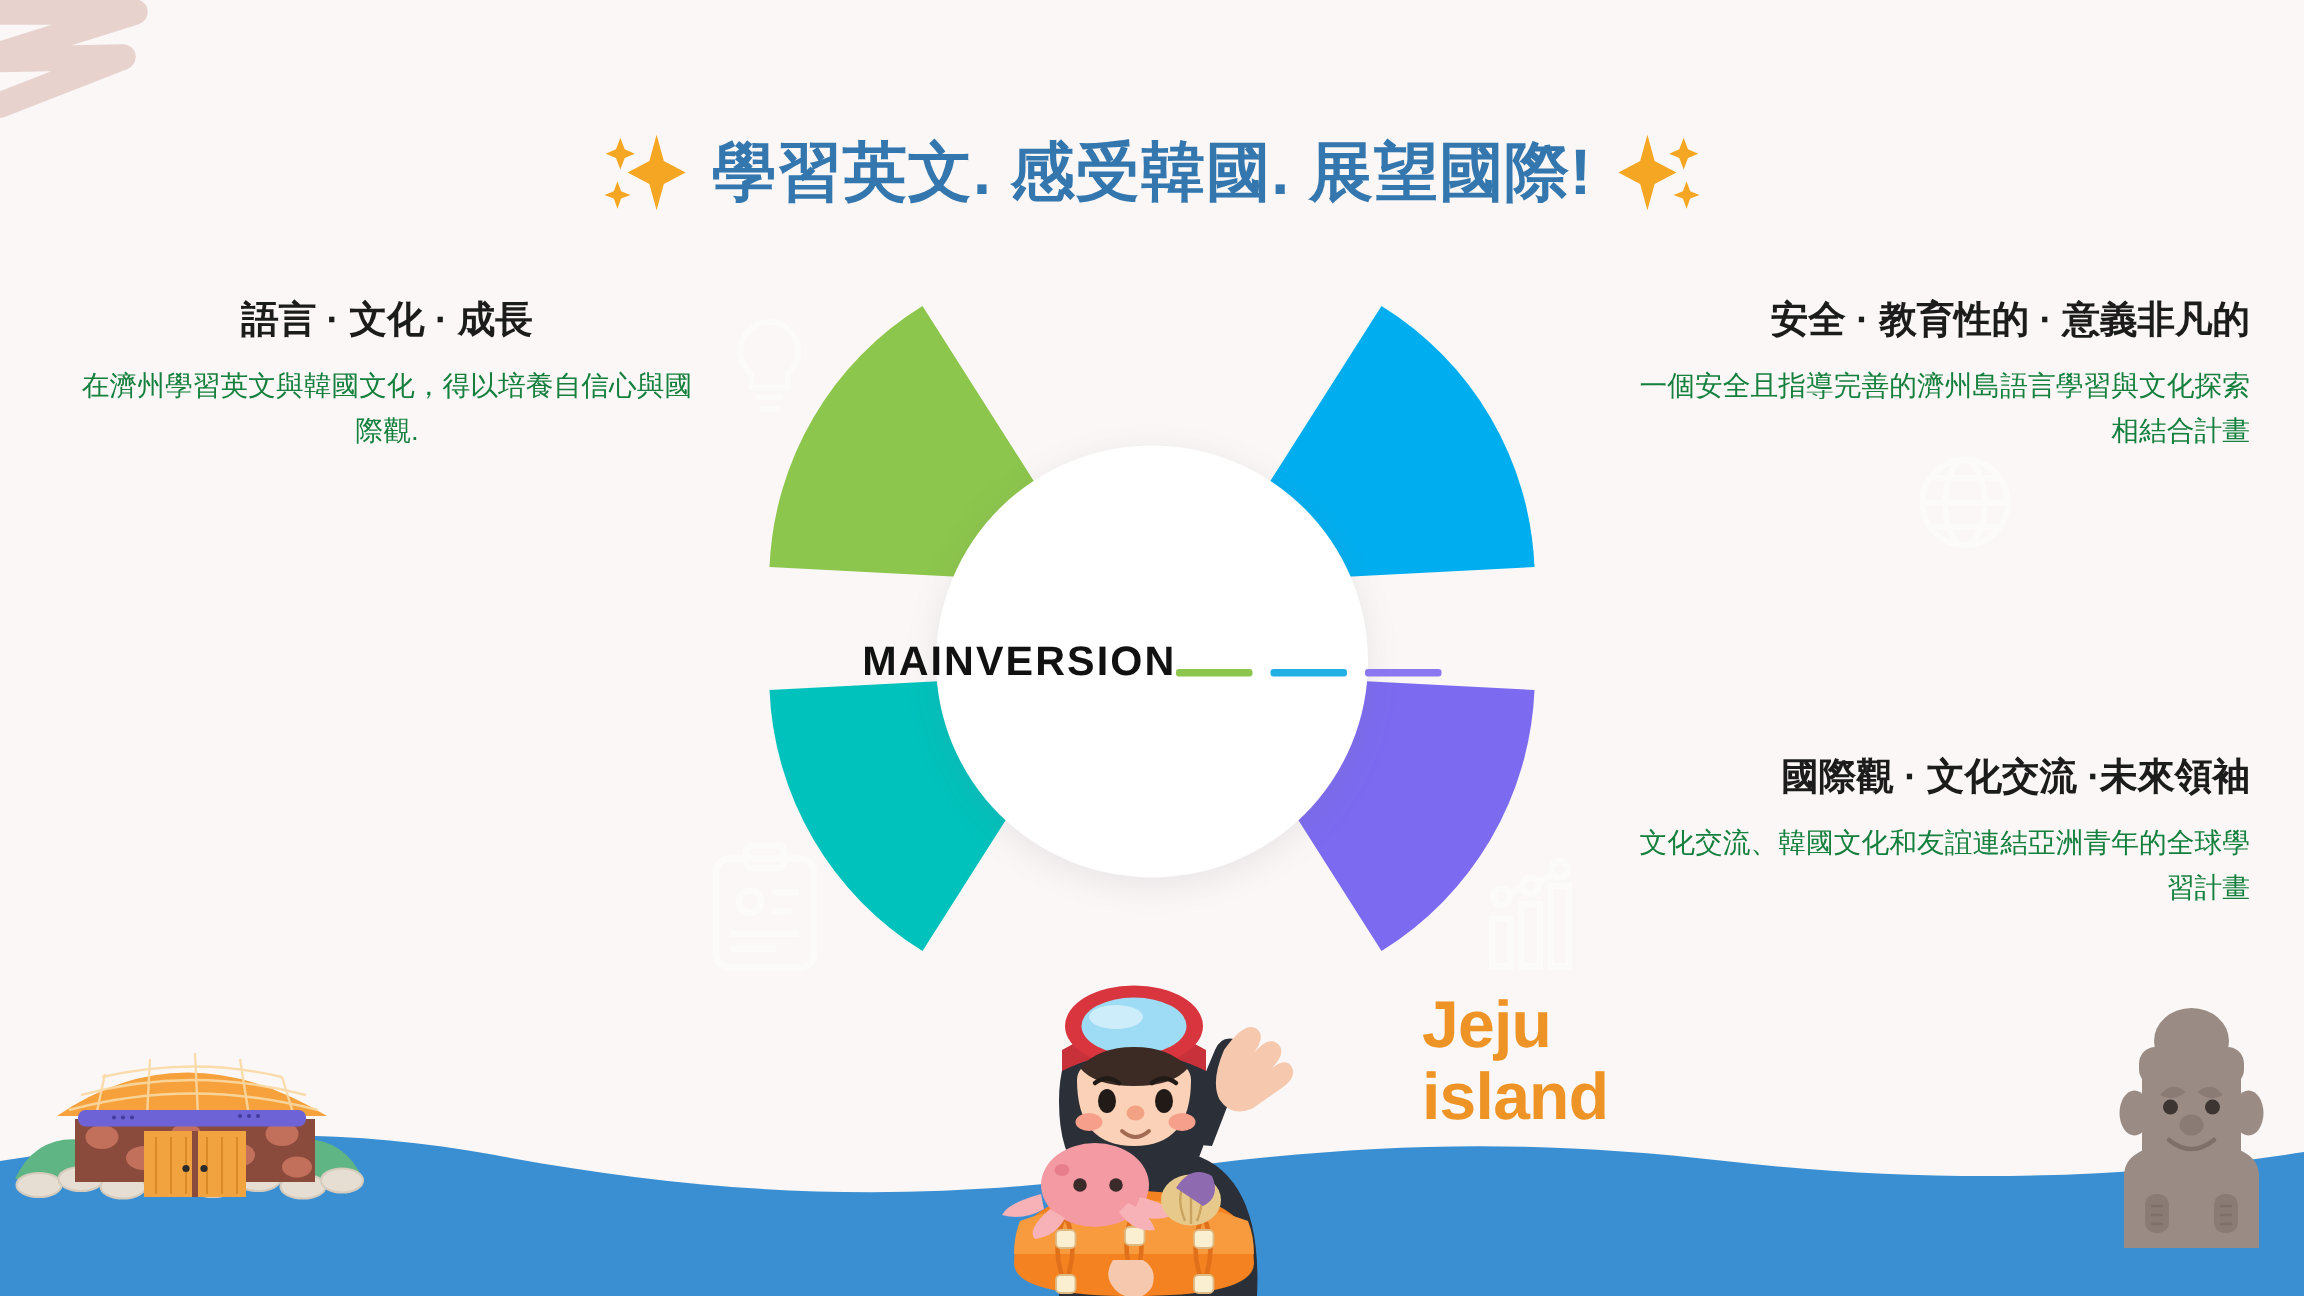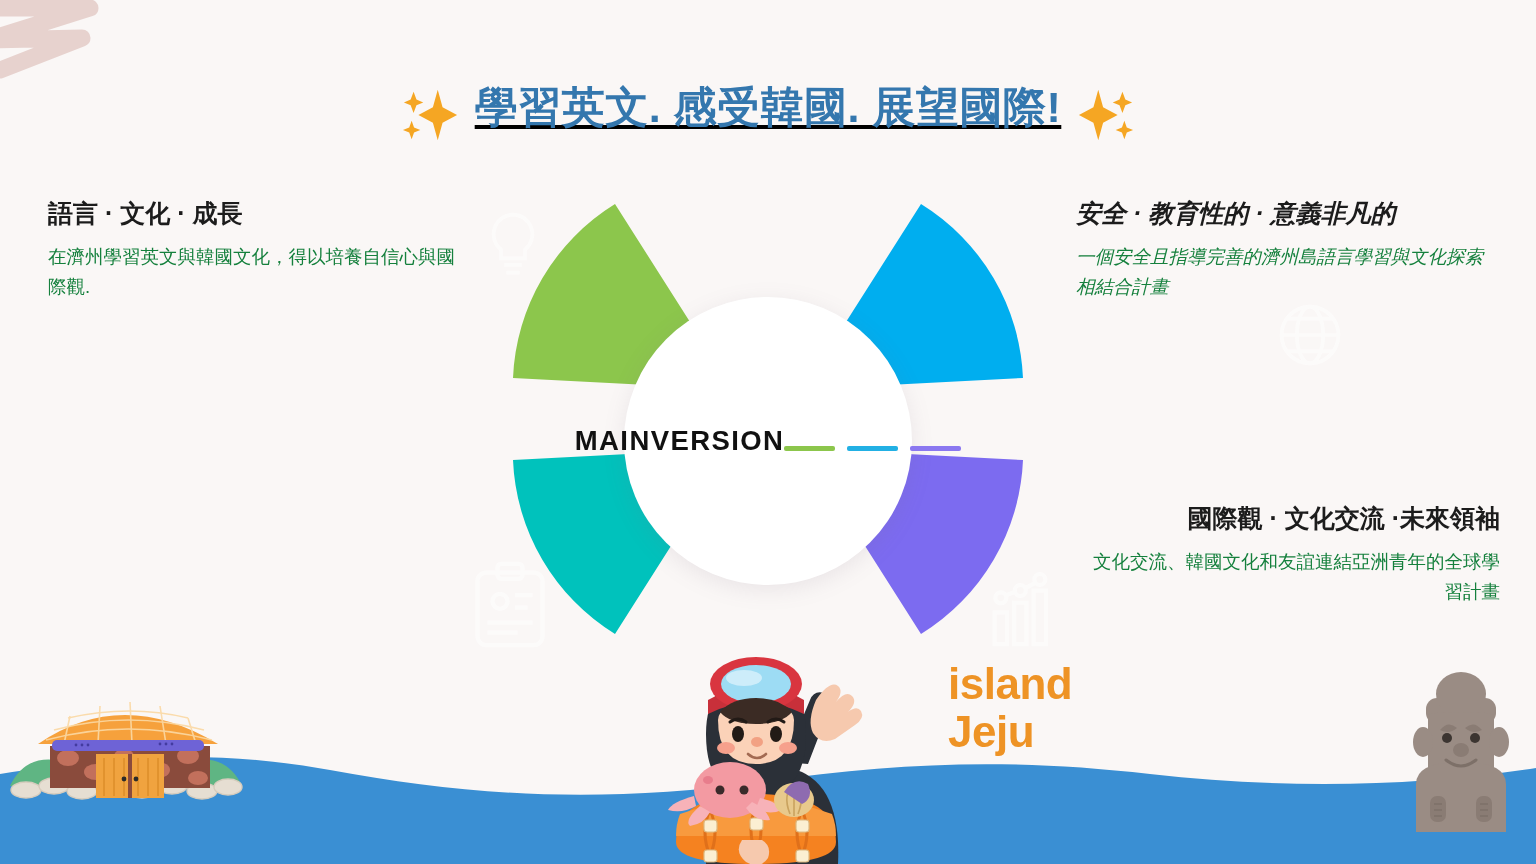--- a/index.html
+++ b/index.html
@@ -15,40 +15,40 @@
 
   .watermark { position:absolute; opacity:.5; }
   .wm-clip { left:470px; top:560px; width:80px; height:90px; }
   .wm-chart{ left:985px; top:570px; width:78px; height:80px; }
   .wm-bulb { left:480px; top:208px; width:66px; height:70px; }
   .wm-globe{ left:1275px; top:300px; width:70px; height:70px; }
 
   
   .title-row {
     position:absolute; top:86px; left:0; width:1536px;
-    display:flex; justify-content:center; gap:16px;text-decoration:underline;
+    display:flex; align-items:center; justify-content:center; gap:16px;
   }
   .title-text {
     font-size:43px; font-weight:700; color:#3477AE;
     letter-spacing:.5px; white-space:nowrap; line-height:1;
   }
   .sparkle { width:58px; height:58px; flex:0 0 auto; }
 
   
   .block { position:absolute; width:420px; }
   .block h3 {
     font-size:25px; font-weight:700; color:#1C1C1C;
     line-height:1.25; margin-bottom:13px; white-space:nowrap;
   }
   .block p {
     font-size:18.5px; font-weight:400; color:#15803d; line-height:1.62;
   }
-  .blk-tl { left:48px;  top:198px; text-align:left;  }
+  .blk-tl { left:48px;  top:198px; text-align:center;  }
   .blk-bl { left:48px;  top:503px; text-align:left;  }
-  .blk-tr { left:1076px;top:198px; text-align:left; width:424px;font-style:italic; }
+  .blk-tr { left:1076px;top:198px; text-align:right; width:424px; }
   .blk-br { left:1076px;top:503px; text-align:right; width:424px; }
 
   
   .wheel { position:absolute; left:497px; top:186px; width:542px; height:466px; }
   .wheel svg { display:block; }
   .hub {
     position:absolute; left:127px; top:111px; width:288px; height:288px;
     border-radius:50%; background:#FFFFFF;
     box-shadow:0 5px 22px rgba(120,110,130,.13);
     display:flex; flex-direction:row; align-items:center; justify-content:center;
@@ -339,15 +339,15 @@
     <rect x="32" y="132" width="16" height="26" rx="7"></rect>
     <rect x="78" y="132" width="16" height="26" rx="7"></rect>
   </g>
   <g stroke="#7D7068" stroke-width="1.6" fill="none">
     <path d="M36 140h8M36 146h8M36 152h8"></path>
     <path d="M82 140h8M82 146h8M82 152h8"></path>
   </g>
 </svg>
 
 <div class="jeju">
+  <div>Jeju</div>
   <div>island</div>
-  <div>Jeju</div>
 </div>
 
 </body></html>

